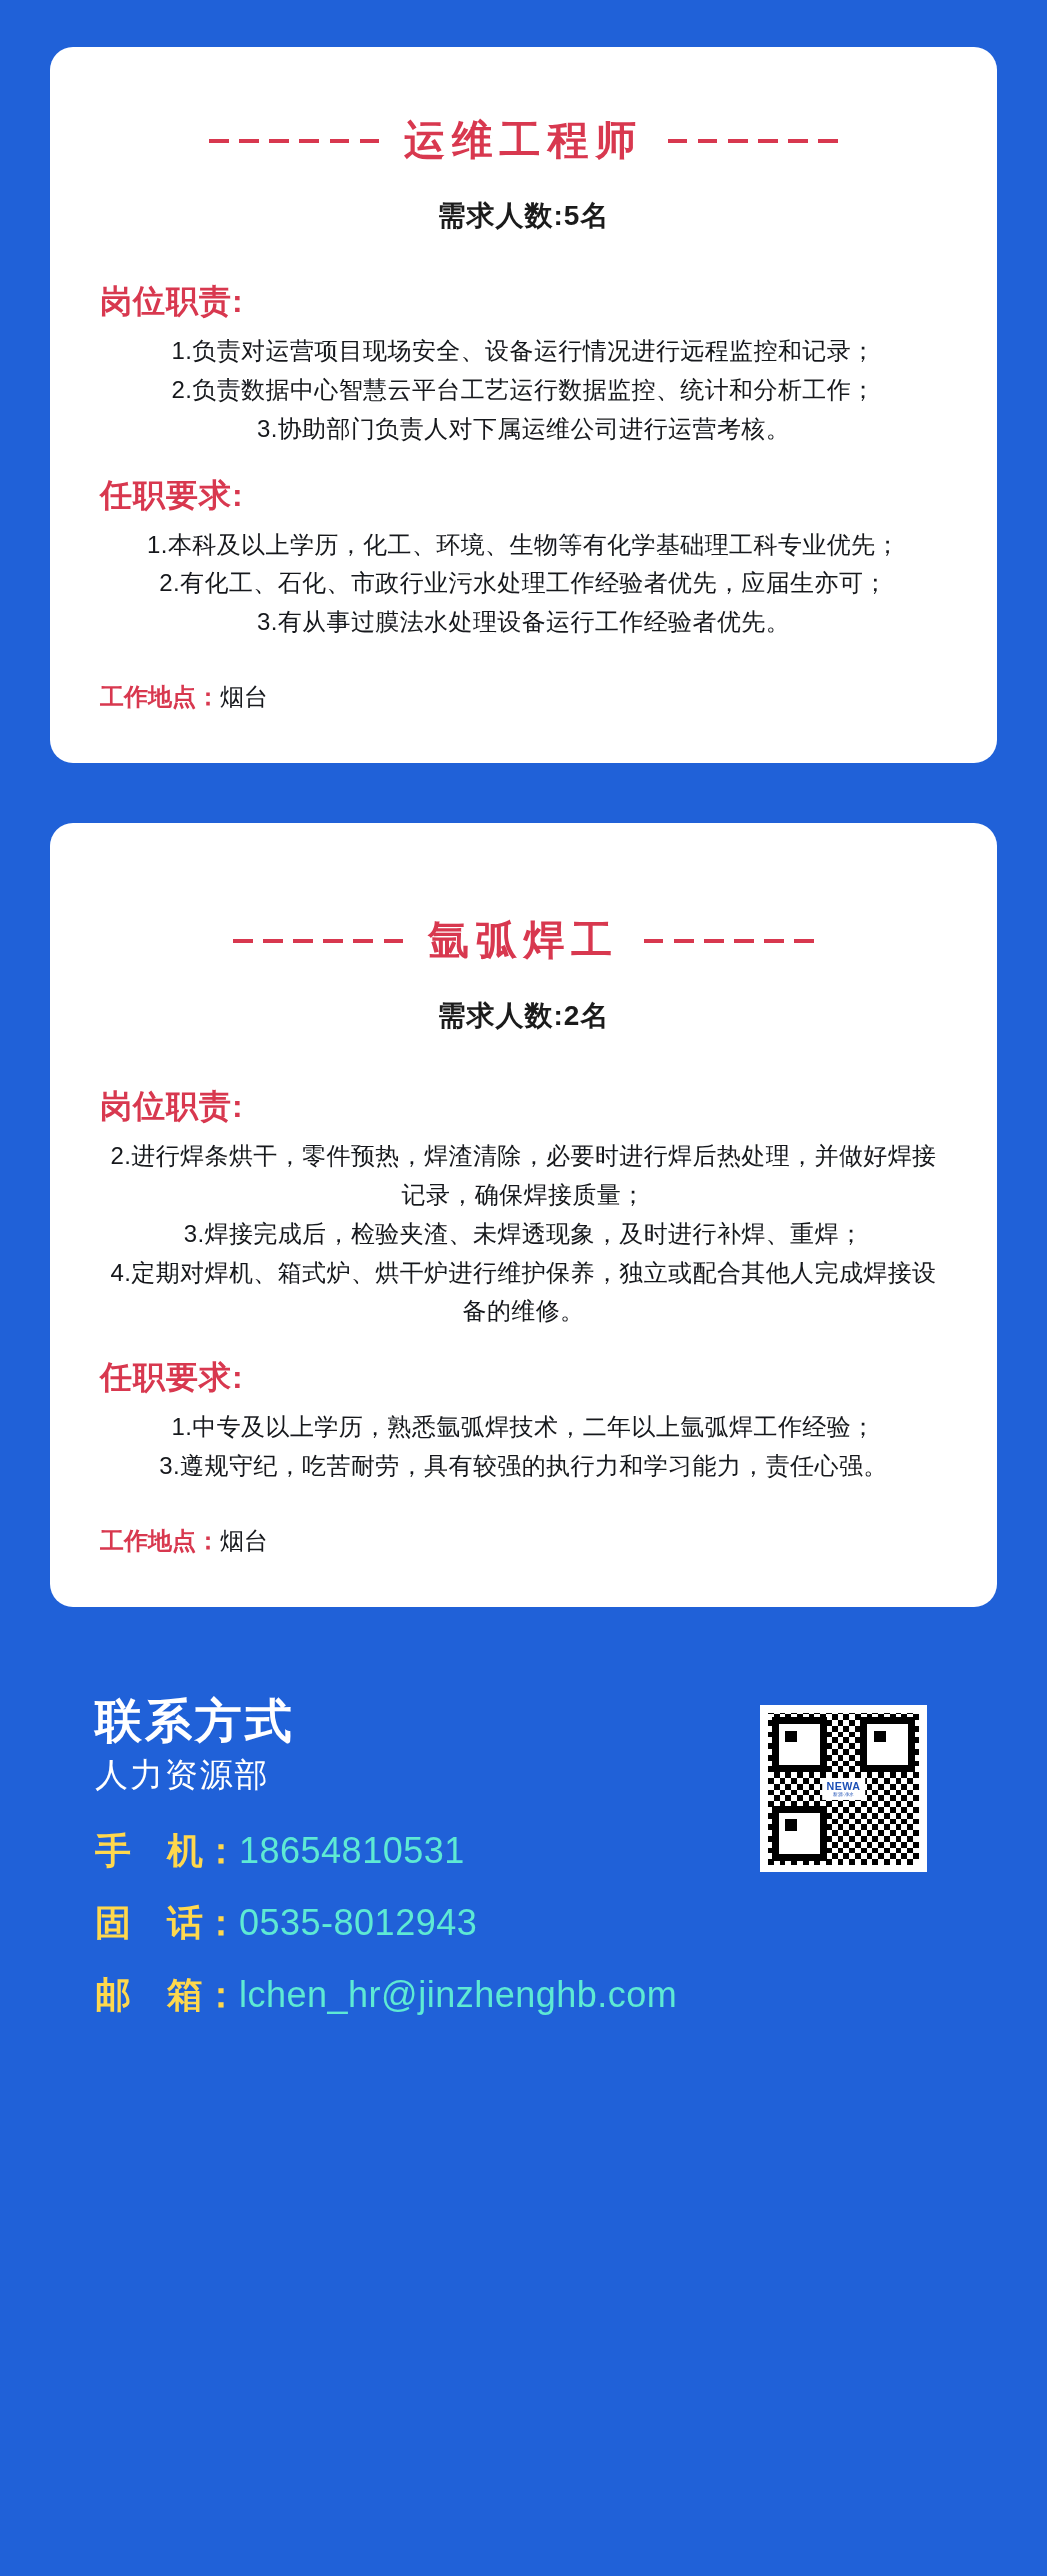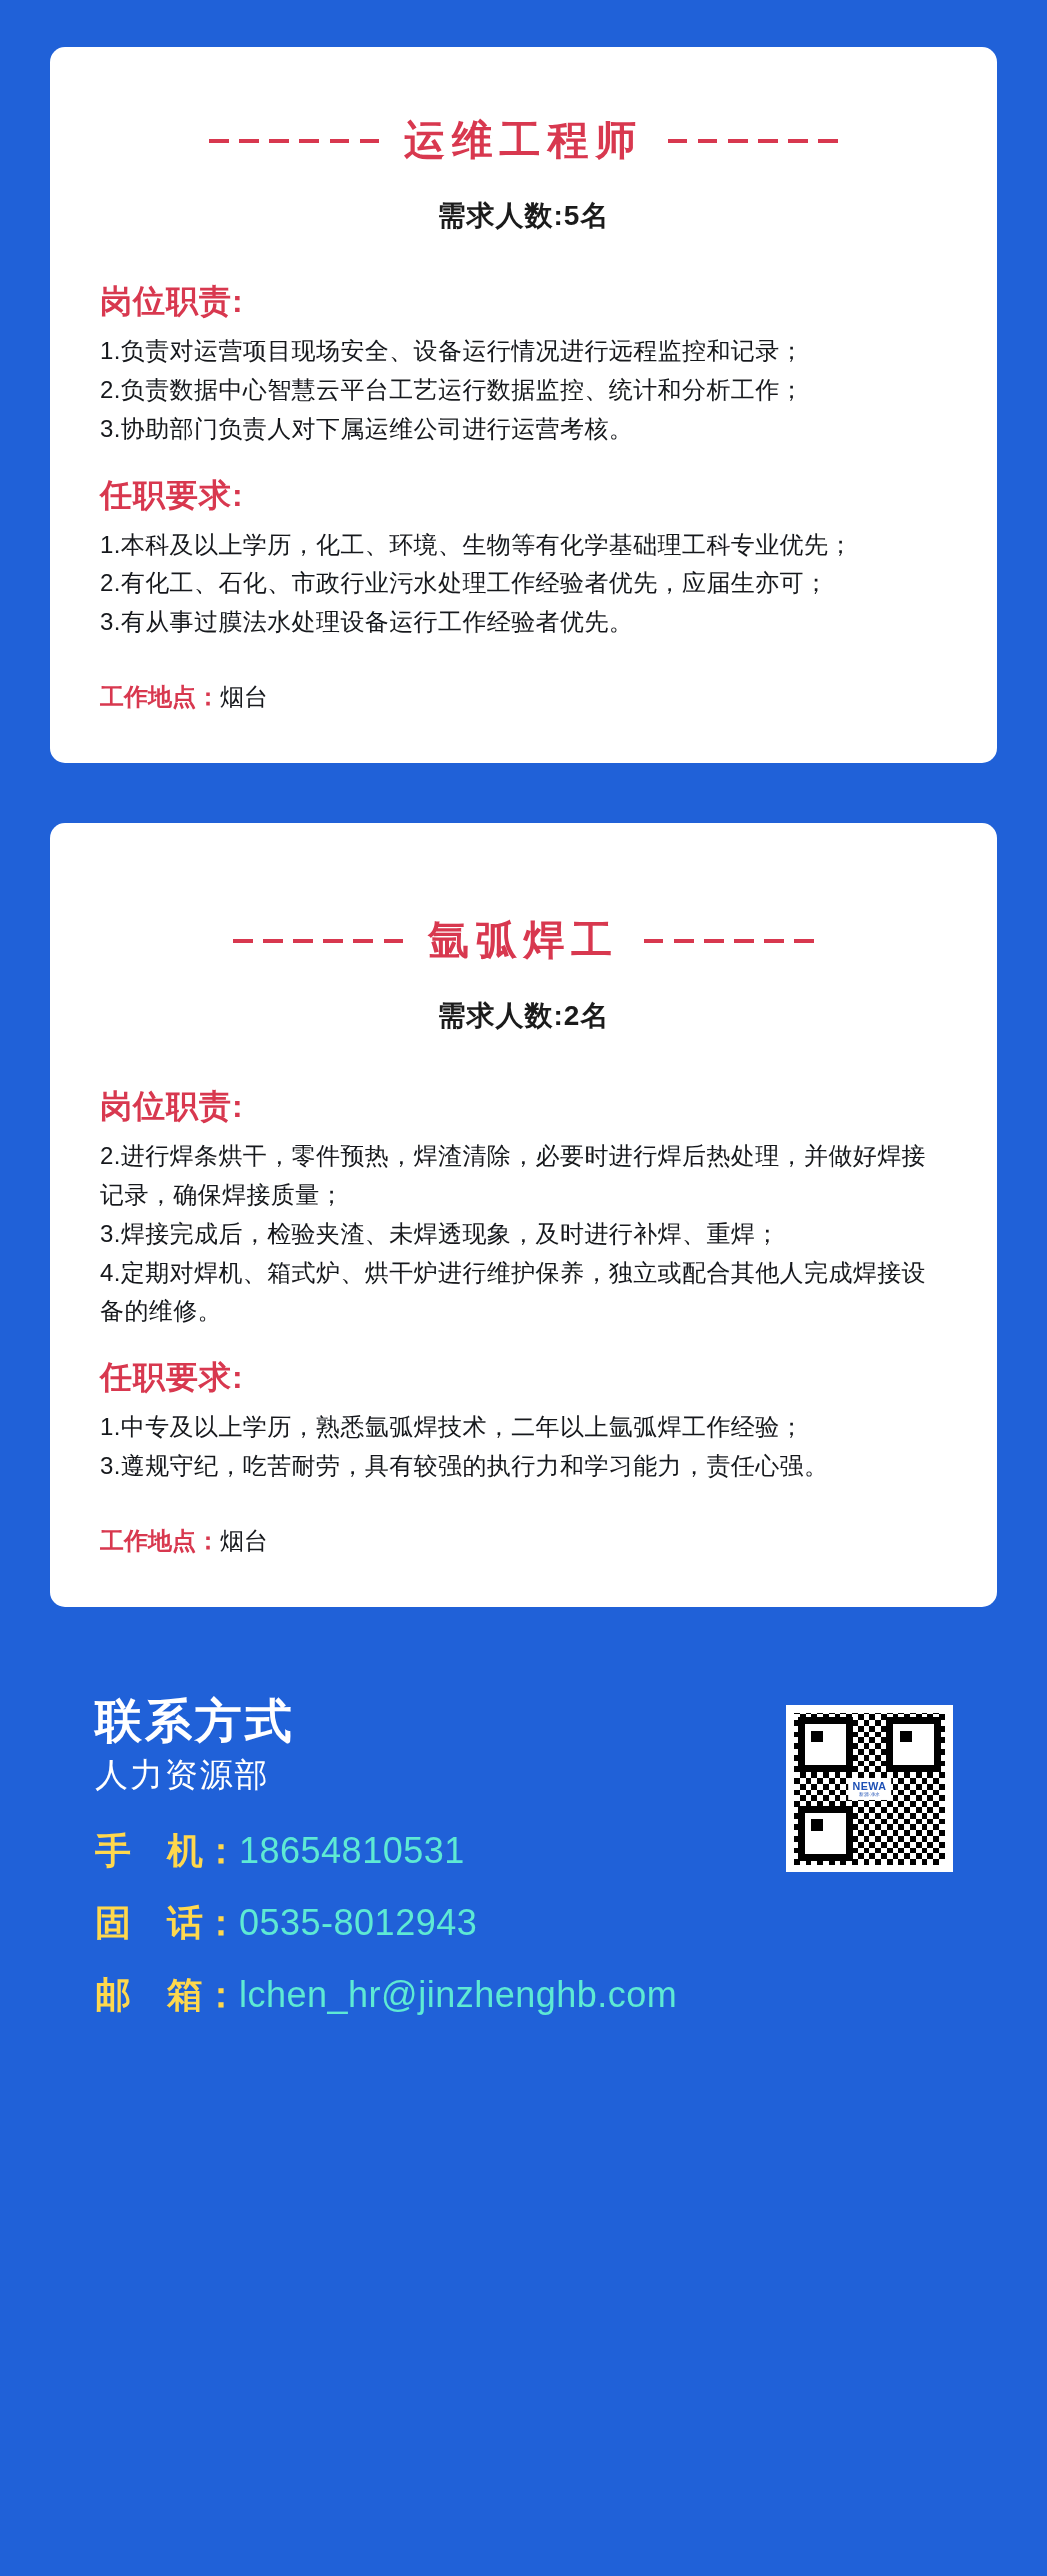--- a/index.html
+++ b/index.html
@@ -18,21 +18,21 @@
     width: 1047px;
     height: 2576px;
     background: #2061d8;
     box-sizing: border-box;
     padding: 0 50px;
   }
 
   
   .card {
     background: #ffffff;
-    border-radius: 15px;
+    border-radius: 23px;
     box-sizing: border-box;
     padding: 45px 50px 50px 50px;
     box-shadow: 0 0 0 0 rgba(0,0,0,0);
   }
   .card + .card {
     margin-top: 60px;
   }
   .card-first {
     margin-top: 47px;
   }
@@ -82,20 +82,21 @@
     letter-spacing: 1px;
   }
   .section-label.spaced {
     margin-top: 25px;
   }
   .item {
     font-size: 24px;
     color: #16181c;
     line-height: 1.62;
     letter-spacing: 0.4px;
+    text-align: center;
   }
   .location-row {
     margin-top: 39px;
     font-size: 24px;
     color: #16181c;
   }
   .location-label {
     color: #d8384f;
     font-weight: bold;
   }
@@ -139,21 +140,21 @@
     font-weight: bold;
     white-space: pre;
   }
   .contact-val {
     color: #5eead4;
     letter-spacing: 0.5px;
   }
 
   .qr {
     position: absolute;
-    right: 44px;
+    right: 70px;
     top: 15.5px;
     width: 167px;
     height: 167px;
     background: #ffffff;
     padding: 7.8px;
     box-sizing: border-box;
   }
   .qr-inner {
     position: relative;
     width: 100%;

